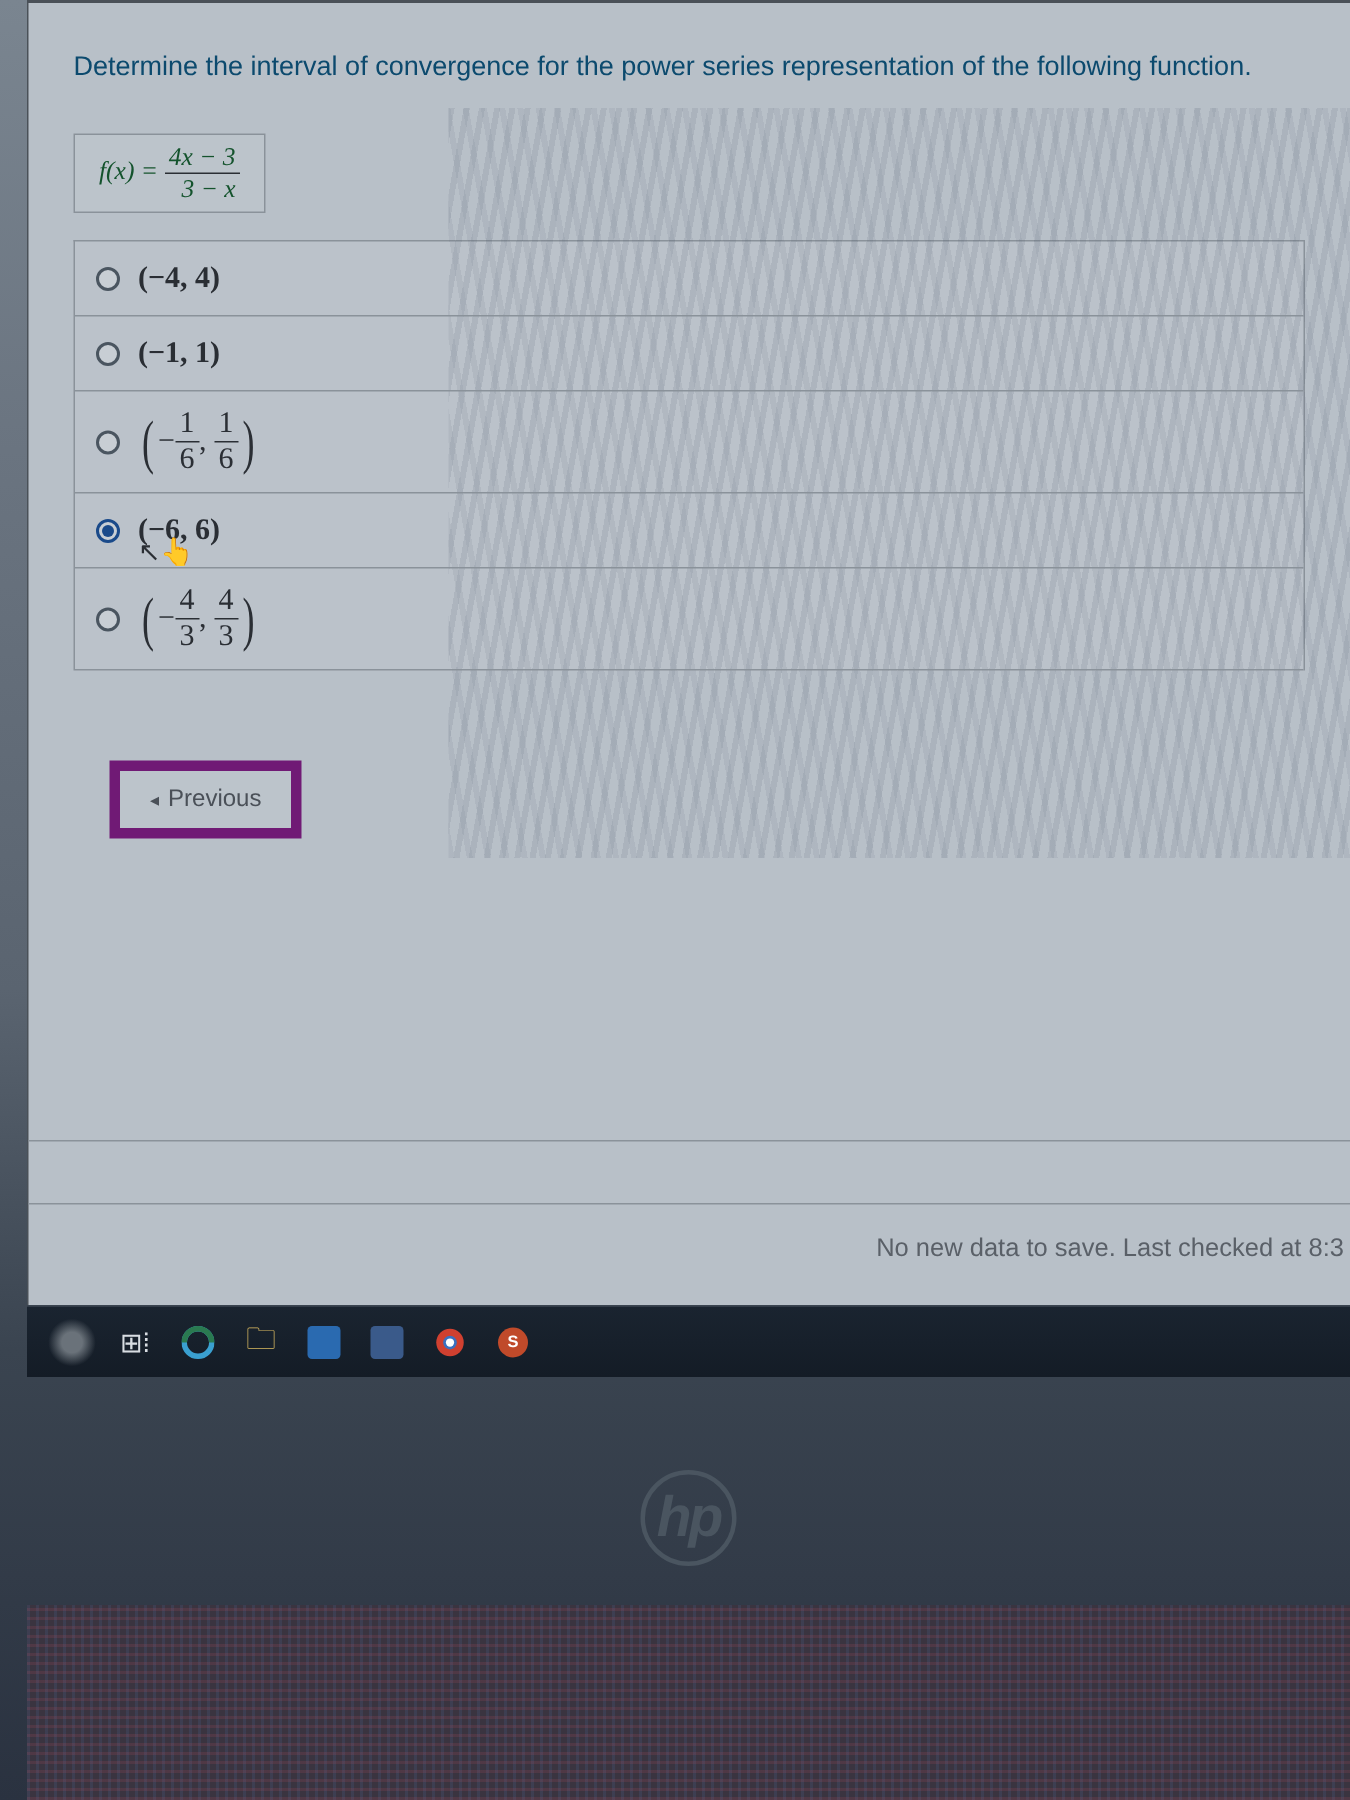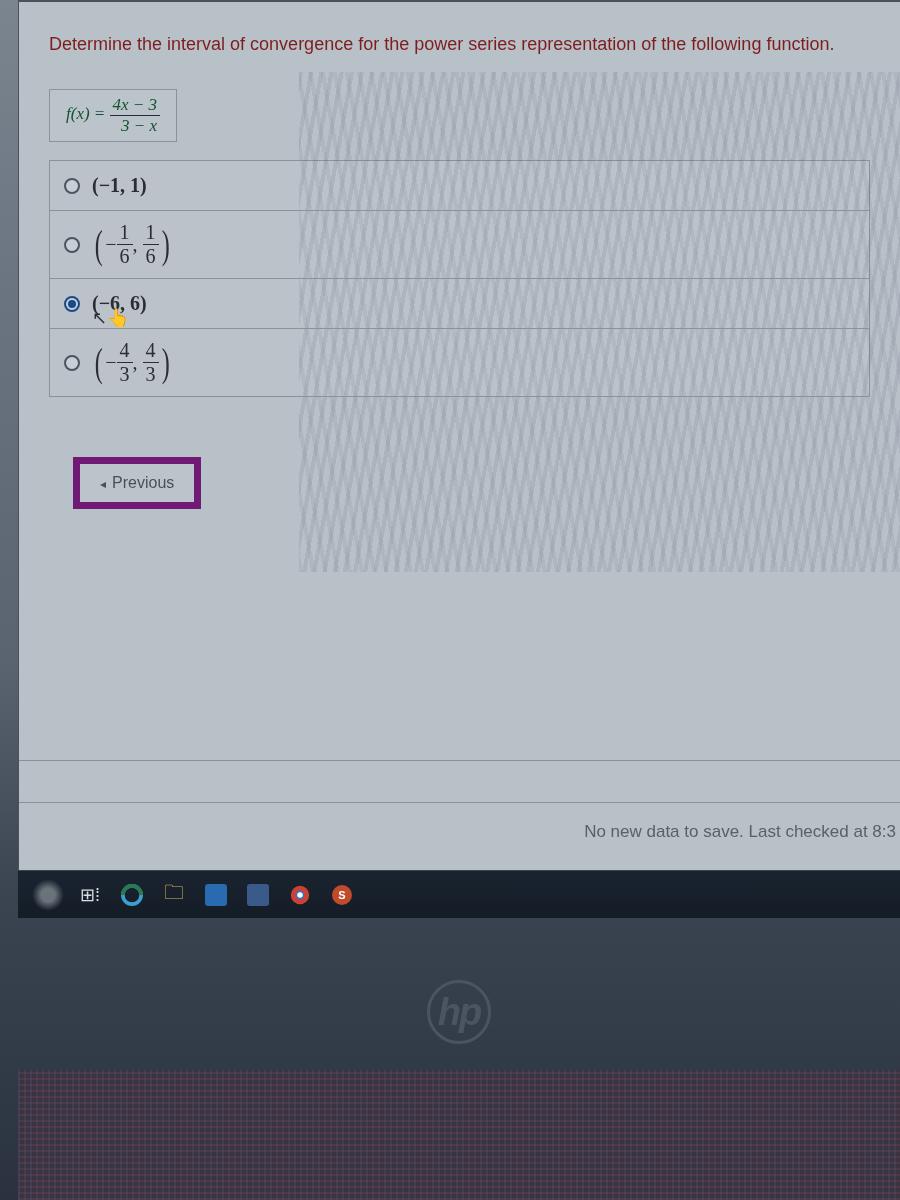--- a/index.html
+++ b/index.html
@@ -18,21 +18,21 @@
     left: 0; top: 0; right: 0;
     height: 870px;
     background: #b8c0c8;
     border-left: 1px solid #4a5158;
     border-top: 2px solid #4a5158;
     padding: 0;
   }
   .question {
     padding: 32px 30px 14px 30px;
     font-size: 18px;
-    color: #7f1d1d;
+    color: #0c4a6e;
   }
   .formula-box {
     margin: 20px 30px 0 30px;
     border: 1px solid #8a929a;
     display: inline-block;
     padding: 5px 16px;
     font-family: "Times New Roman", serif;
     font-style: italic;
     font-size: 17px;
     color: #14532d;
@@ -208,20 +208,24 @@
     <div class="formula-box">
       <span>f(x) =</span>
       <span class="frac">
         <span class="num">4x − 3</span>
         <span class="den">3 − x</span>
       </span>
     </div>
 
     <div class="options">
 
+      <div class="opt">
+        <span class="radio"></span>
+        <span class="opt-label">(−4, 4)</span>
+      </div>
 
       <div class="opt">
         <span class="radio"></span>
         <span class="opt-label">(−1, 1)</span>
       </div>
 
       <div class="opt">
         <span class="radio"></span>
         <span class="opt-label bigparen">
           <span class="lp">(</span>

